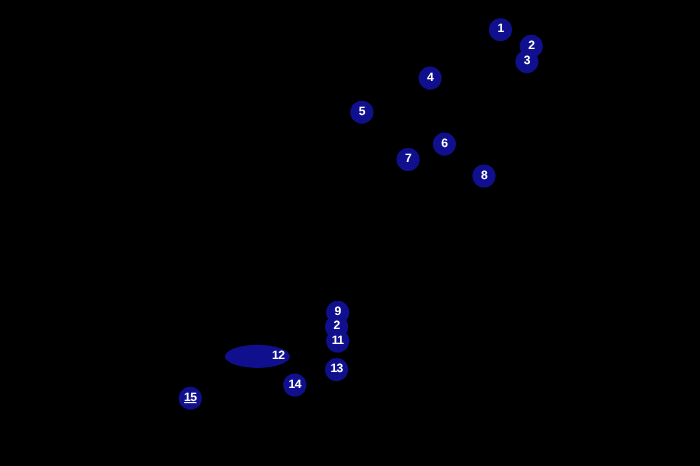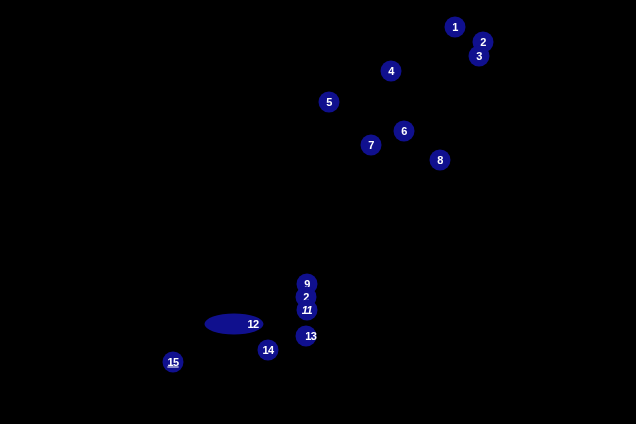--- a/index.html
+++ b/index.html
@@ -64,27 +64,27 @@
       </div>
       <div class="marker" style="left: 440px; top: 160px; width: 21px; height: 21px; background: rgb(16, 16, 142); color: rgb(255, 255, 255);">
         <span>8</span>
       </div>
       <div class="marker" style="left: 307px; top: 284px; width: 21px; height: 21px; background: rgb(16, 16, 142); color: rgb(255, 255, 255);">
         <span>9</span>
       </div>
       <div class="marker" style="left: 306px; top: 297px; width: 21px; height: 21px; background: rgb(16, 16, 142); color: rgb(255, 255, 255);">
         <span>2</span>
       </div>
-      <div class="marker" style="left: 307px; top: 310px; width: 21px; height: 21px; background: rgb(16, 16, 142); color: rgb(255, 255, 255); font-style: italic;">
+      <div class="marker" style="left: 307px; top: 310px; width: 21px; height: 21px; background: rgb(16, 16, 142); color: rgb(255, 255, 255);">
         <span>11</span>
       </div>
       <div class="marker" style="left: 234px; top: 324px; width: 21px; height: 21px; background: rgb(16, 16, 142); color: rgb(255, 255, 255); padding-left: 38px;">
         <span>12</span>
       </div>
-      <div class="marker" style="left: 306px; top: 336px; width: 21px; height: 21px; background: rgb(16, 16, 142); color: rgb(255, 255, 255); justify-content: flex-end;">
+      <div class="marker" style="left: 306px; top: 336px; width: 21px; height: 21px; background: rgb(16, 16, 142); color: rgb(255, 255, 255);">
         <span>13</span>
       </div>
       <div class="marker" style="left: 268px; top: 350px; width: 21px; height: 21px; background: rgb(16, 16, 142); color: rgb(255, 255, 255);">
         <span>14</span>
       </div>
       <div class="marker" style="left: 173px; top: 362px; width: 21px; height: 21px; background: rgb(16, 16, 142); color: rgb(255, 255, 255); text-decoration: underline;">
         <span>15</span>
       </div>
     </div>
 </div>

